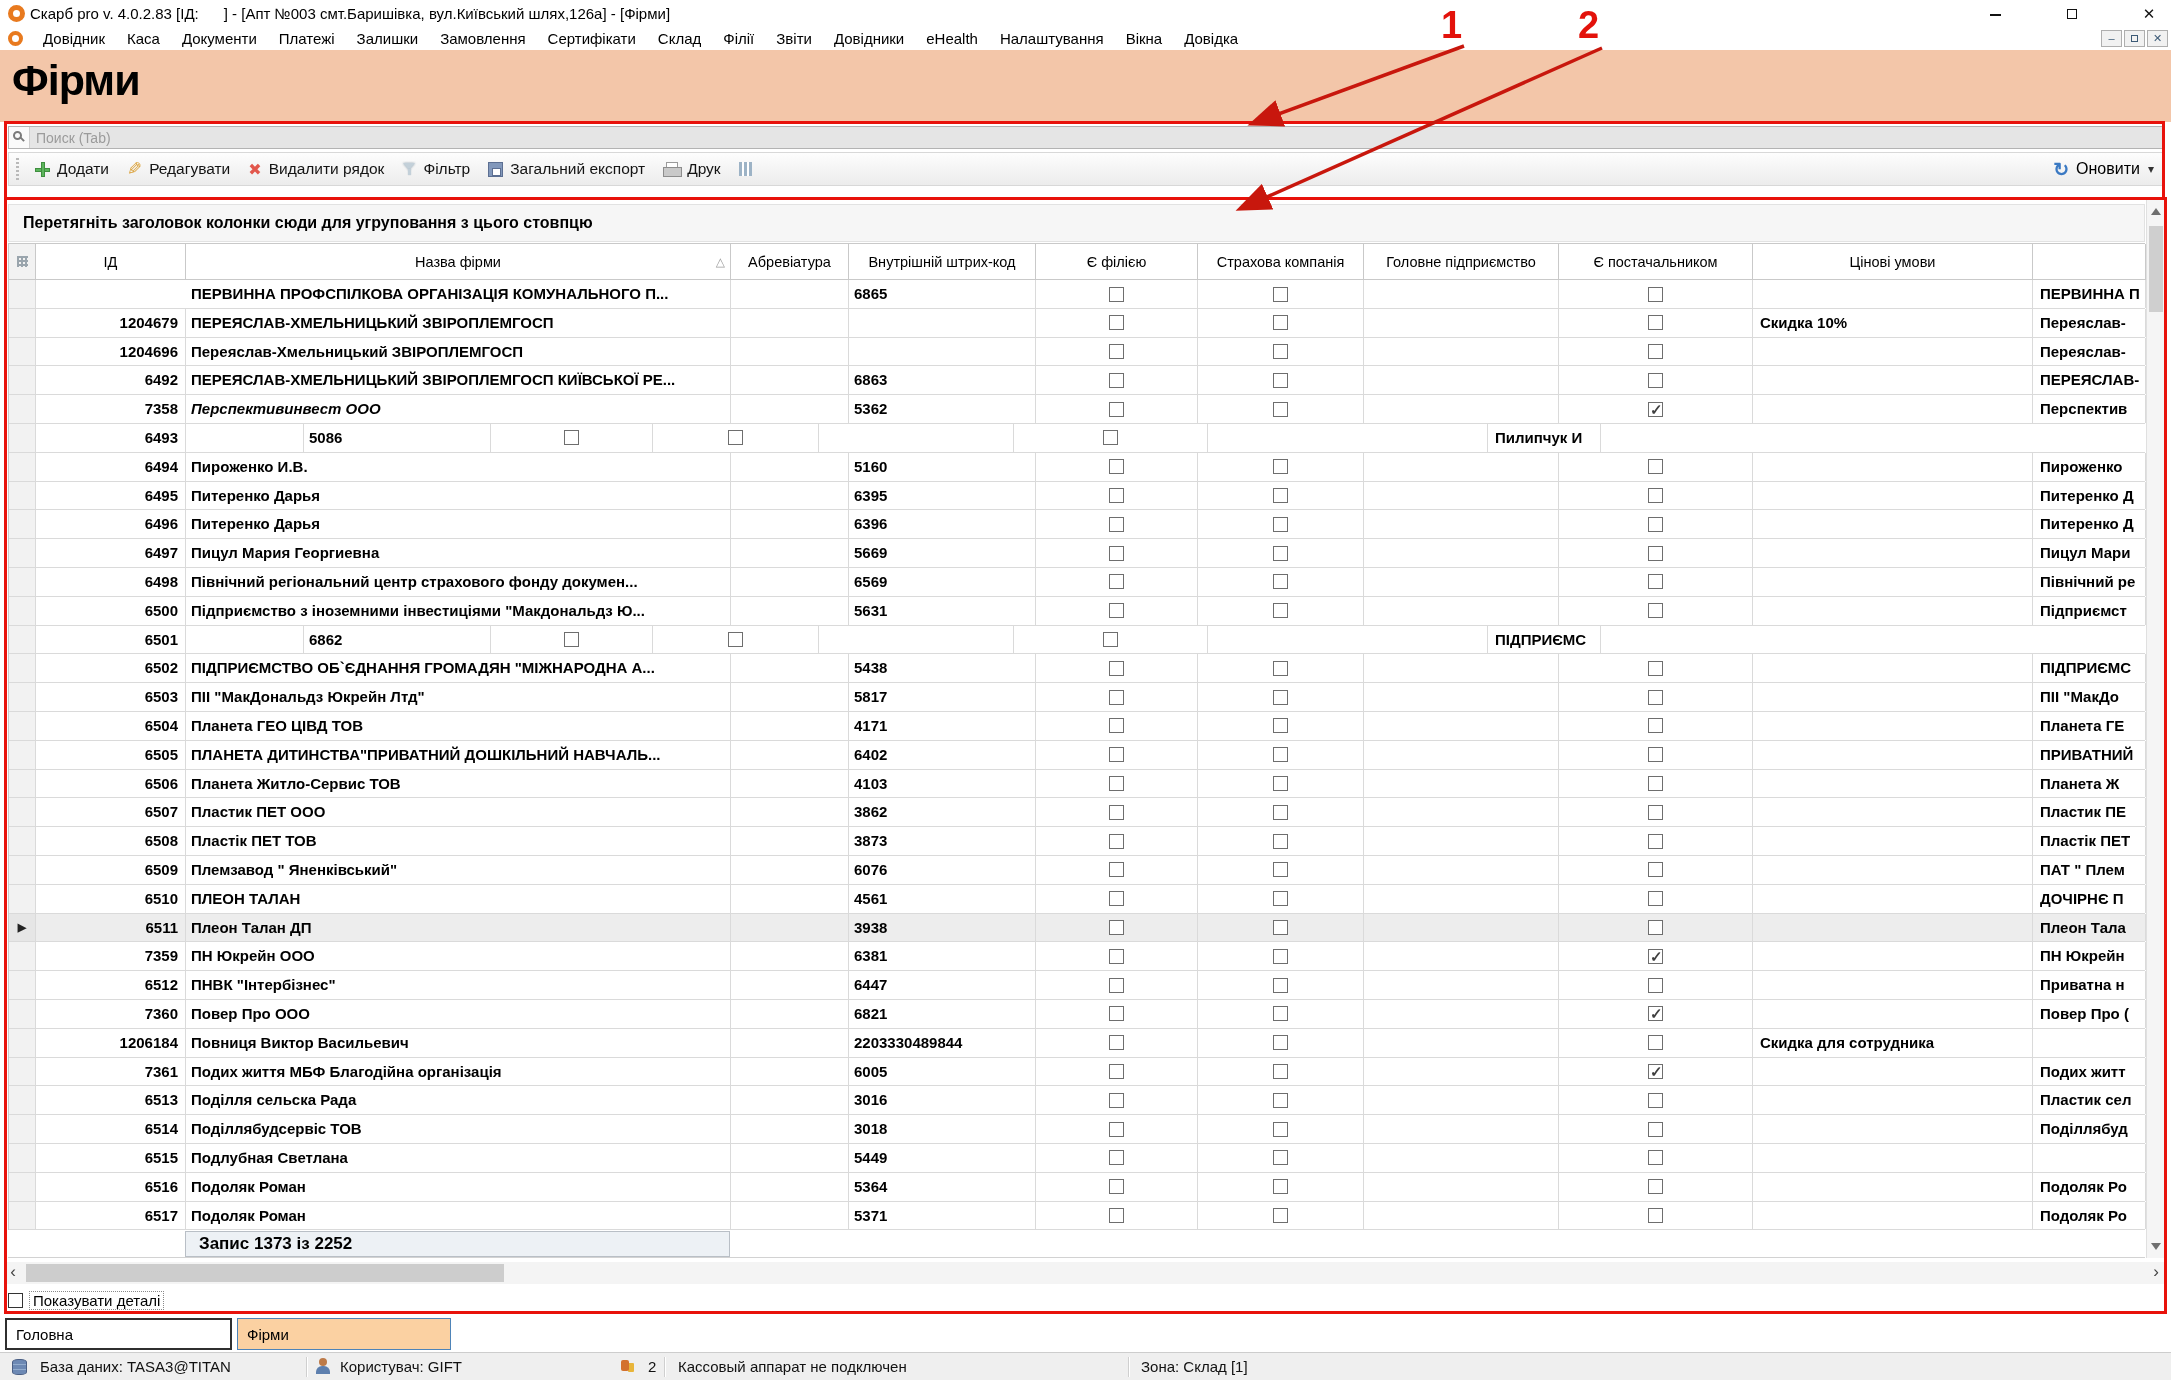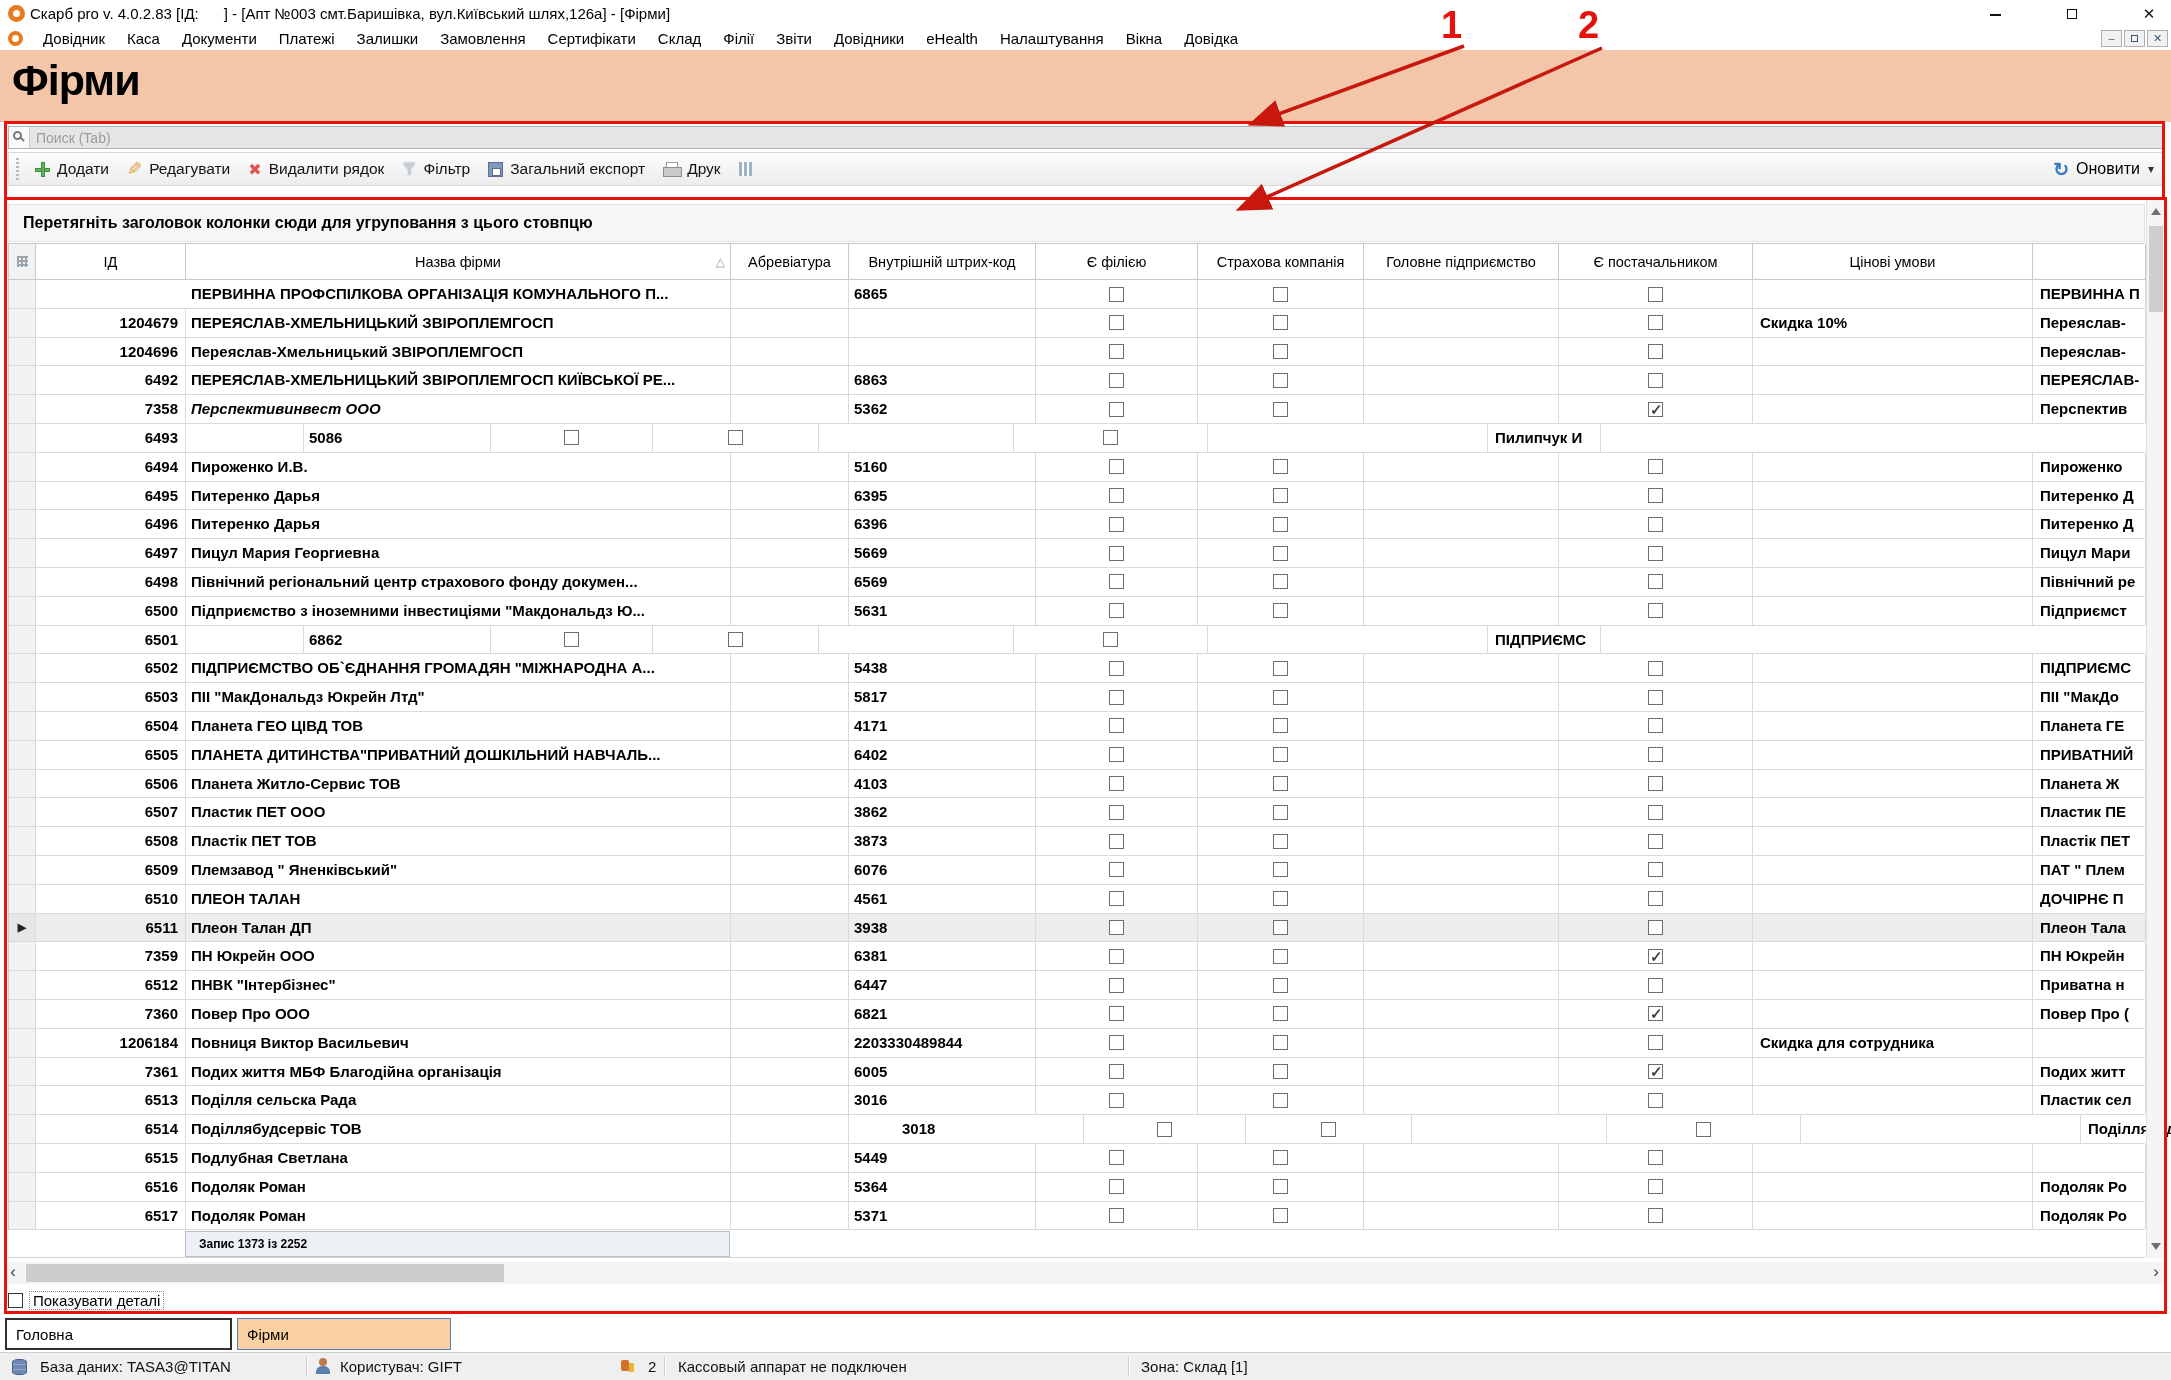--- a/index.html
+++ b/index.html
@@ -82,21 +82,21 @@
   .c-ind { background:#f2f2f2; text-align:center; font-size:11px; color:#222; }
   .g-row.sel .c-ind { background:#e6e6e6; }
   .c-id { text-align:right; padding-right:7px; }
   .c-nm,.c-bc { padding-left:5px; }
   .c-tm,.c-fl { padding-left:7px; }
   .cbx { width:15px; height:15px; border:1px solid #6e6e6e; background:#fff; margin:6.5px auto 0; position:relative; }
   .cbx.ck::after { content:"\2713"; position:absolute; left:1px; top:-7px; font-size:15px; font-weight:700; color:#3f3f3f; }
 
   
   .g-footer { left:8px; top:1231px; width:2137px; height:27px; background:#fff; border-bottom:1px solid #d2d2d2; }
-  .g-fcell { position:absolute; left:177px; top:0; width:545px; height:26px; background:#edf1f5; border:1px solid #b9bfc6; font-weight:700; font-size:12px; line-height:24px; padding-left:13px; }
+  .g-fcell { position:absolute; left:177px; top:0; width:545px; height:26px; background:#edf1f5; border:1px solid #b9bfc6; font-weight:700; font-size:17px; line-height:24px; padding-left:13px; }
   .vscroll { left:2146px; top:200px; width:18px; height:1058px; background:#f5f5f5; border-left:1px solid #e0e0e0; }
   .tri-up { width:0; height:0; border-left:5px solid transparent; border-right:5px solid transparent; border-bottom:7px solid #6f6f6f; margin:8px auto 0; }
   .tri-down { width:0; height:0; border-left:5px solid transparent; border-right:5px solid transparent; border-top:7px solid #6f6f6f; position:absolute; bottom:8px; left:4px; }
   .v-thumb { position:absolute; left:2px; top:26px; width:14px; height:86px; background:#cfcfcf; }
   .hscroll { left:4px; top:1262px; width:2161px; height:22px; background:#f4f4f4; }
   .h-arrow { position:absolute; top:0; width:18px; height:22px; text-align:center; line-height:20px; font-size:17px; color:#444; }
   .h-thumb { position:absolute; left:22px; top:2px; width:478px; height:18px; background:#cdcdcd; }
 
   
   .details { left:8px; top:1291px; display:flex; align-items:center; gap:6px; }
@@ -773,21 +773,21 @@
           <div class="cbx"></div>
         </div>
         <div class="g-cell c-tm" style="width: 280px; flex: 0 0 280px;"></div>
         <div class="g-cell c-fl" style="width: 113px; flex: 0 0 113px;">Пластик сел</div>
       </div>
       <div class="g-row">
         <div class="g-cell c-ind" style="width: 27px; flex: 0 0 27px;"></div>
         <div class="g-cell c-id" style="width: 150px; flex: 0 0 150px;">6514</div>
         <div class="g-cell c-nm" style="width: 545px; flex: 0 0 545px;">Поділлябудсервіс ТОВ</div>
         <div class="g-cell" style="width: 118px; flex: 0 0 118px;"></div>
-        <div class="g-cell c-bc" style="width: 187px; flex: 0 0 187px; margin-left: 48px;">3018</div>
+        <div class="g-cell c-bc" style="width: 187px; flex: 0 0 187px;">3018</div>
         <div class="g-cell" style="width: 162px; flex: 0 0 162px;">
           <div class="cbx"></div>
         </div>
         <div class="g-cell" style="width: 166px; flex: 0 0 166px;">
           <div class="cbx"></div>
         </div>
         <div class="g-cell" style="width: 195px; flex: 0 0 195px;"></div>
         <div class="g-cell" style="width: 194px; flex: 0 0 194px;">
           <div class="cbx"></div>
         </div>

